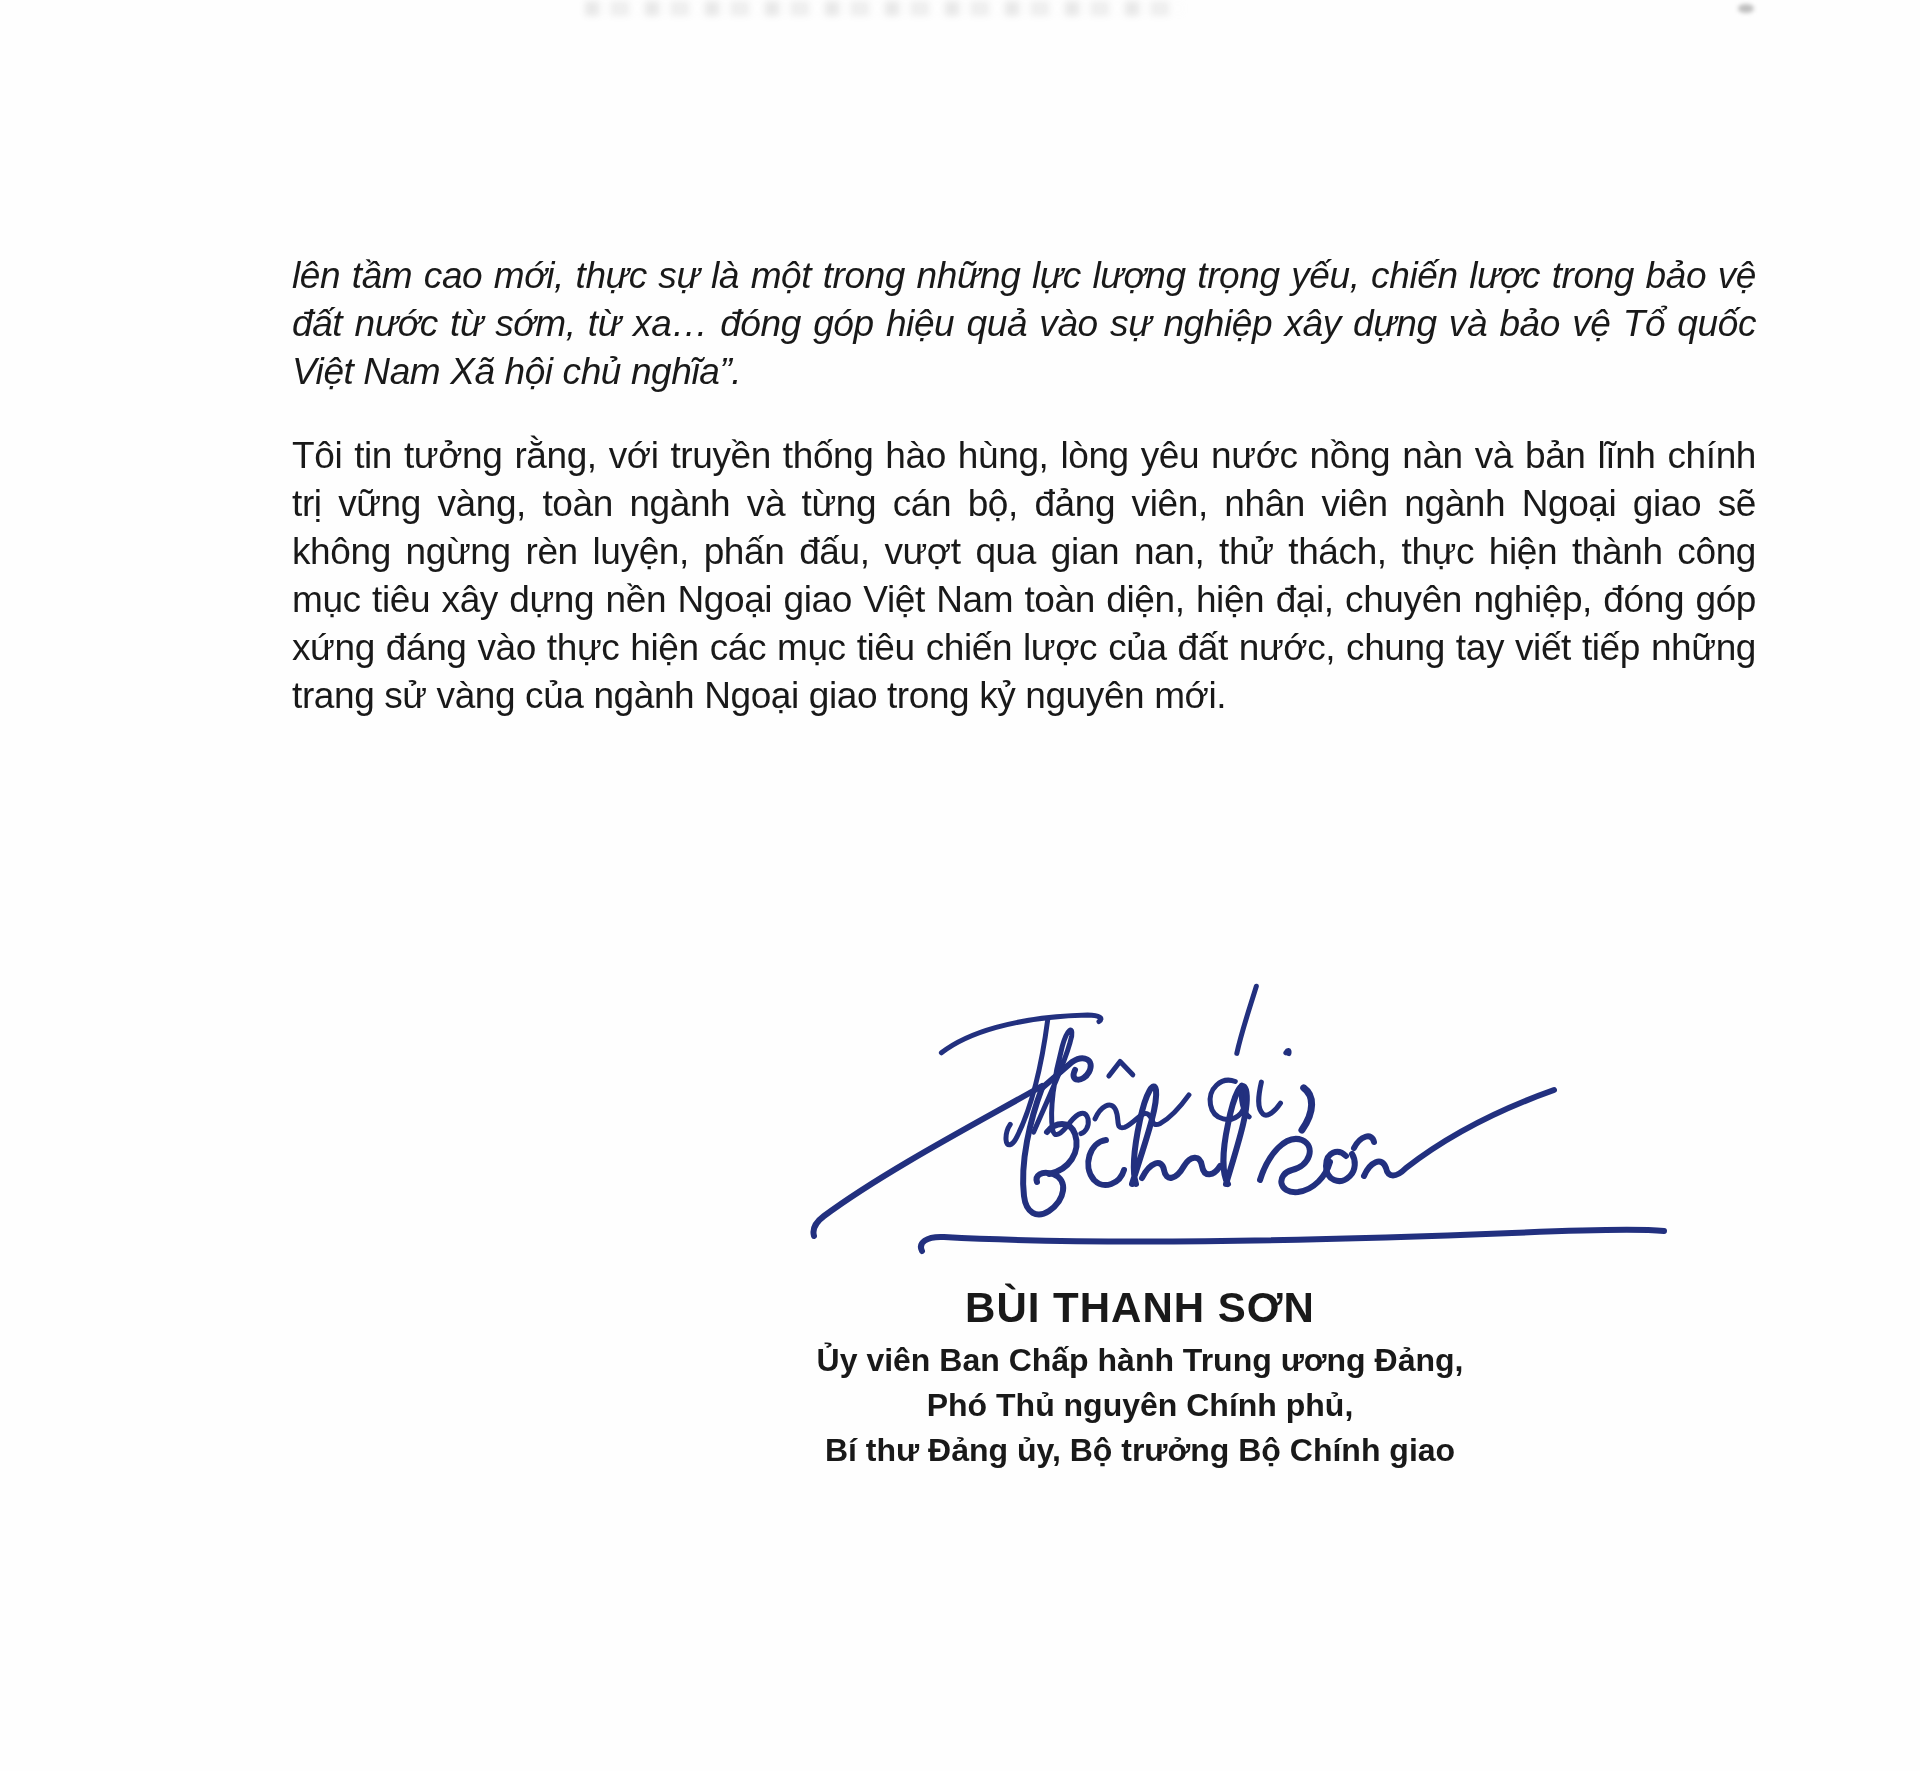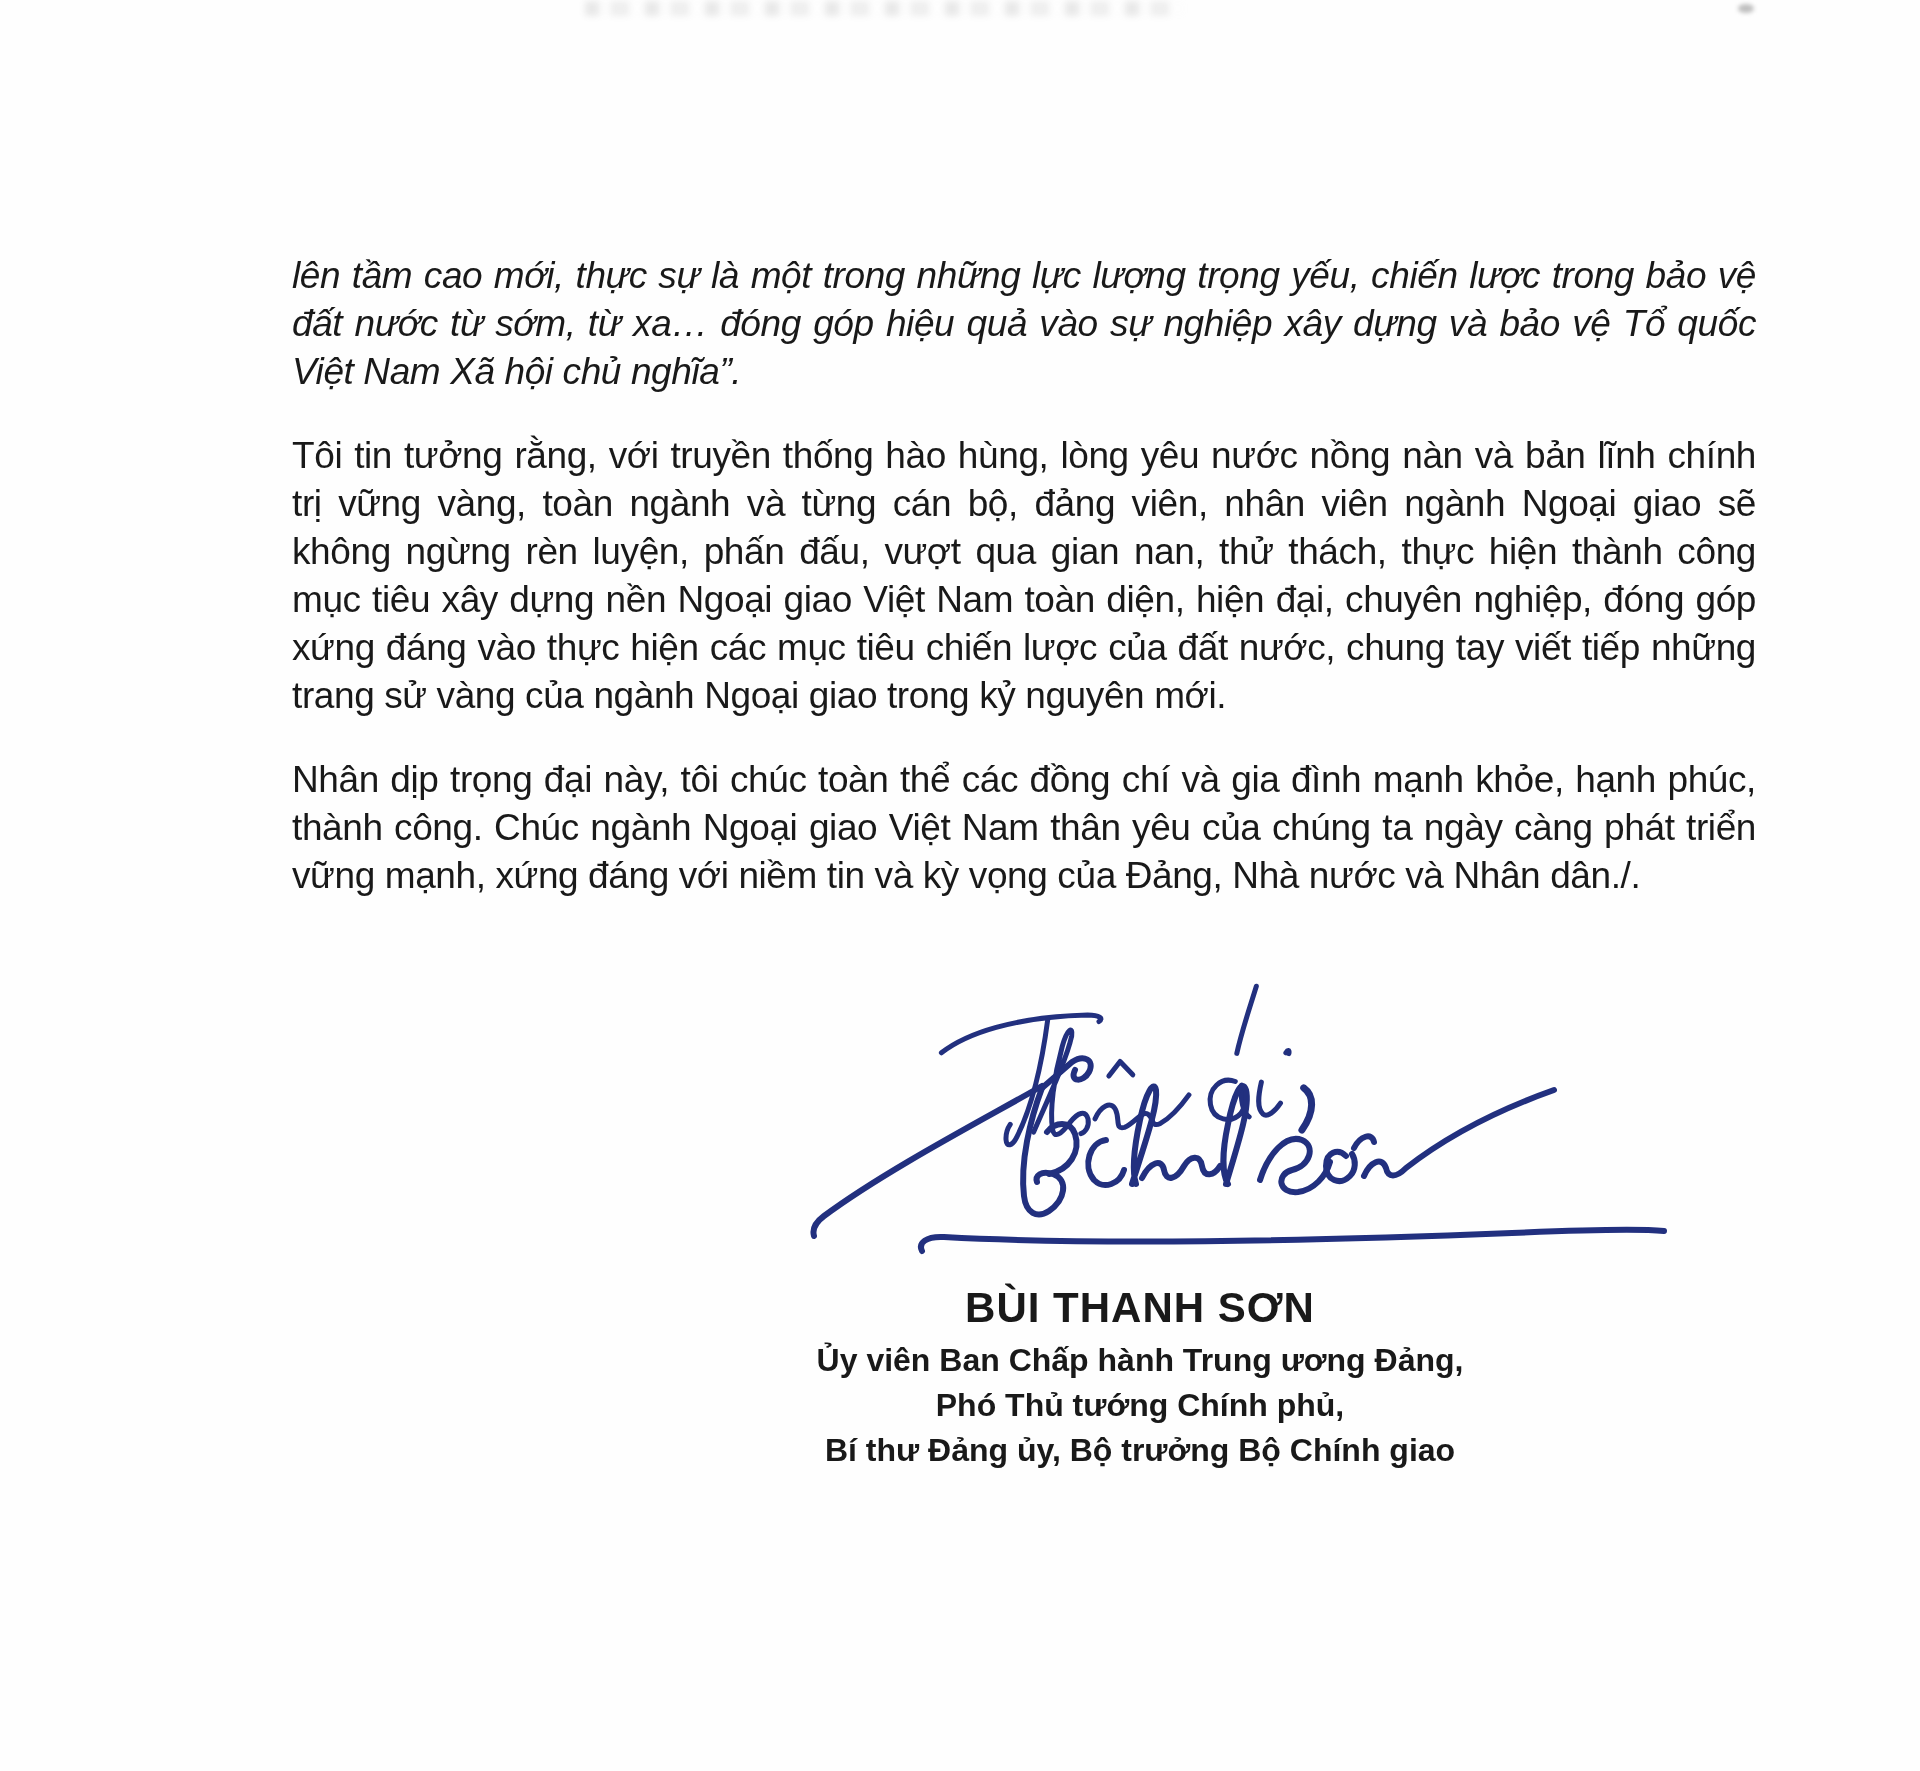--- a/index.html
+++ b/index.html
@@ -86,21 +86,20 @@
 <body>
 
 <div class="page">
 
   <div class="artifact-strip"></div>
   <div class="artifact-speck"></div>
 
   <div class="letter-body">
     <p class="quote">lên tầm cao mới, thực sự là một trong những lực lượng trọng yếu, chiến lược trong bảo vệ đất nước từ sớm, từ xa… đóng góp hiệu quả vào sự nghiệp xây dựng và bảo vệ Tổ quốc Việt Nam Xã hội chủ nghĩa”.</p>
     <p>Tôi tin tưởng rằng, với truyền thống hào hùng, lòng yêu nước nồng nàn và bản lĩnh chính trị vững vàng, toàn ngành và từng cán bộ, đảng viên, nhân viên ngành Ngoại giao sẽ không ngừng rèn luyện, phấn đấu, vượt qua gian nan, thử thách, thực hiện thành công mục tiêu xây dựng nền Ngoại giao Việt Nam toàn diện, hiện đại, chuyên nghiệp, đóng góp xứng đáng vào thực hiện các mục tiêu chiến lược của đất nước, chung tay viết tiếp những trang sử vàng của ngành Ngoại giao trong kỷ nguyên mới.</p>
-    <p>Nhân dịp trọng đại này, tôi chúc toàn thể các đồng chí và gia đình mạnh khỏe, hạnh phúc, thành công. Chúc ngành Ngoại giao Việt Nam thân yêu của chúng ta ngày càng phát triển vững mạnh, xứng đáng với niềm tin và kỳ vọng của Đảng, Nhà nước và Nhân dân./.</p>
   </div>
 
   <svg class="handwriting-svg" viewBox="0 0 910 290" role="img">
 
     <g transform="rotate(-3 320 90)" stroke-width="5" aria-label="Thân ái,">
       <path d="M152,74 C178,56 226,42 300,44 C312,45 316,48 311,51"></path>
       <path d="M260,46 C253,84 241,130 223,162 C218,171 212,172 212,164 C212,159 214,153 217,149"></path>
       <path d="M240,158 C259,120 277,86 283,64 C285,54 279,56 273,74 C263,104 257,138 259,156 C260,166 267,162 277,150 C285,141 293,138 295,148 C296,156 291,161 287,162"></path>
       <path d="M302,148 C308,136 319,130 323,140 C327,150 321,160 331,158 C341,155 349,142 355,146 C361,150 357,160 367,156 C379,150 389,139 397,129"></path>
       <path d="M318,106 L330,92 L342,106"></path>
@@ -127,17 +126,17 @@
     </g>
 
     <g stroke-width="6">
       <path d="M132,281 C128,273 136,266 154,267 C302,275 522,271 722,263 C792,260 852,259 874,261"></path>
     </g>
   </svg>
 
   <div class="sig-block">
     <p class="sig-name">BÙI THANH SƠN</p>
     <p class="sig-title">Ủy viên Ban Chấp hành Trung ương Đảng,</p>
-    <p class="sig-title">Phó Thủ tướng Chính phủ,</p>
+    <p class="sig-title">Phó Thủ nguyên Chính phủ,</p>
     <p class="sig-title">Bí thư Đảng ủy, Bộ trưởng Bộ Chính giao</p>
   </div>
 
 </div>
 
 </body></html>

